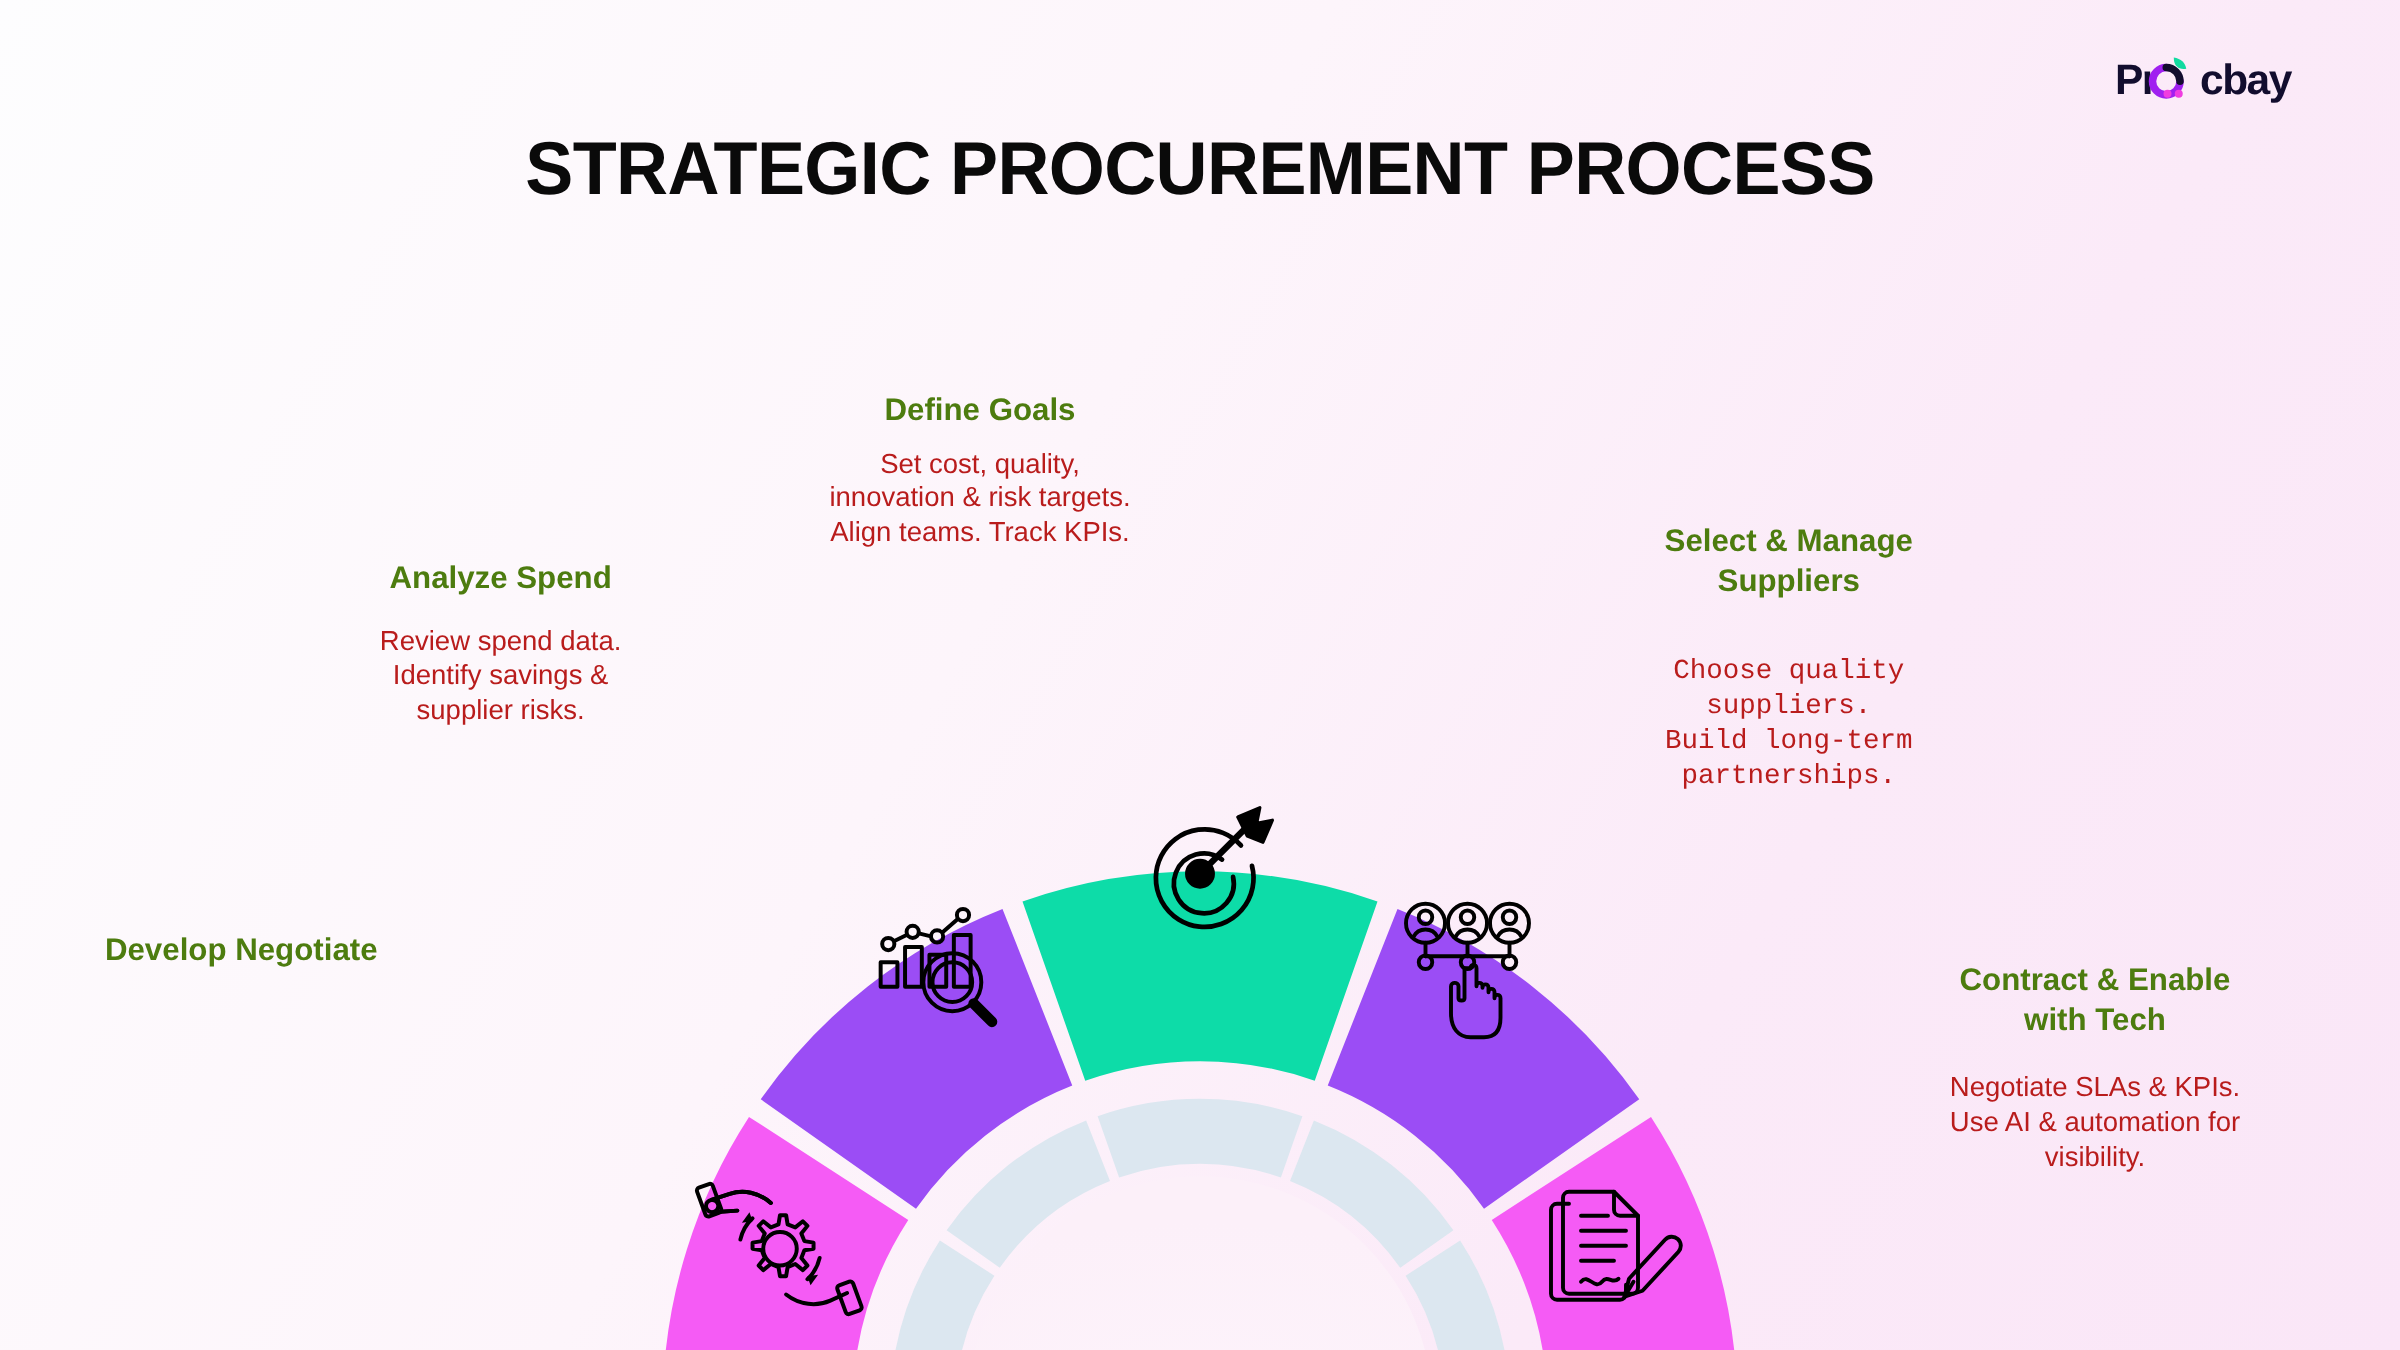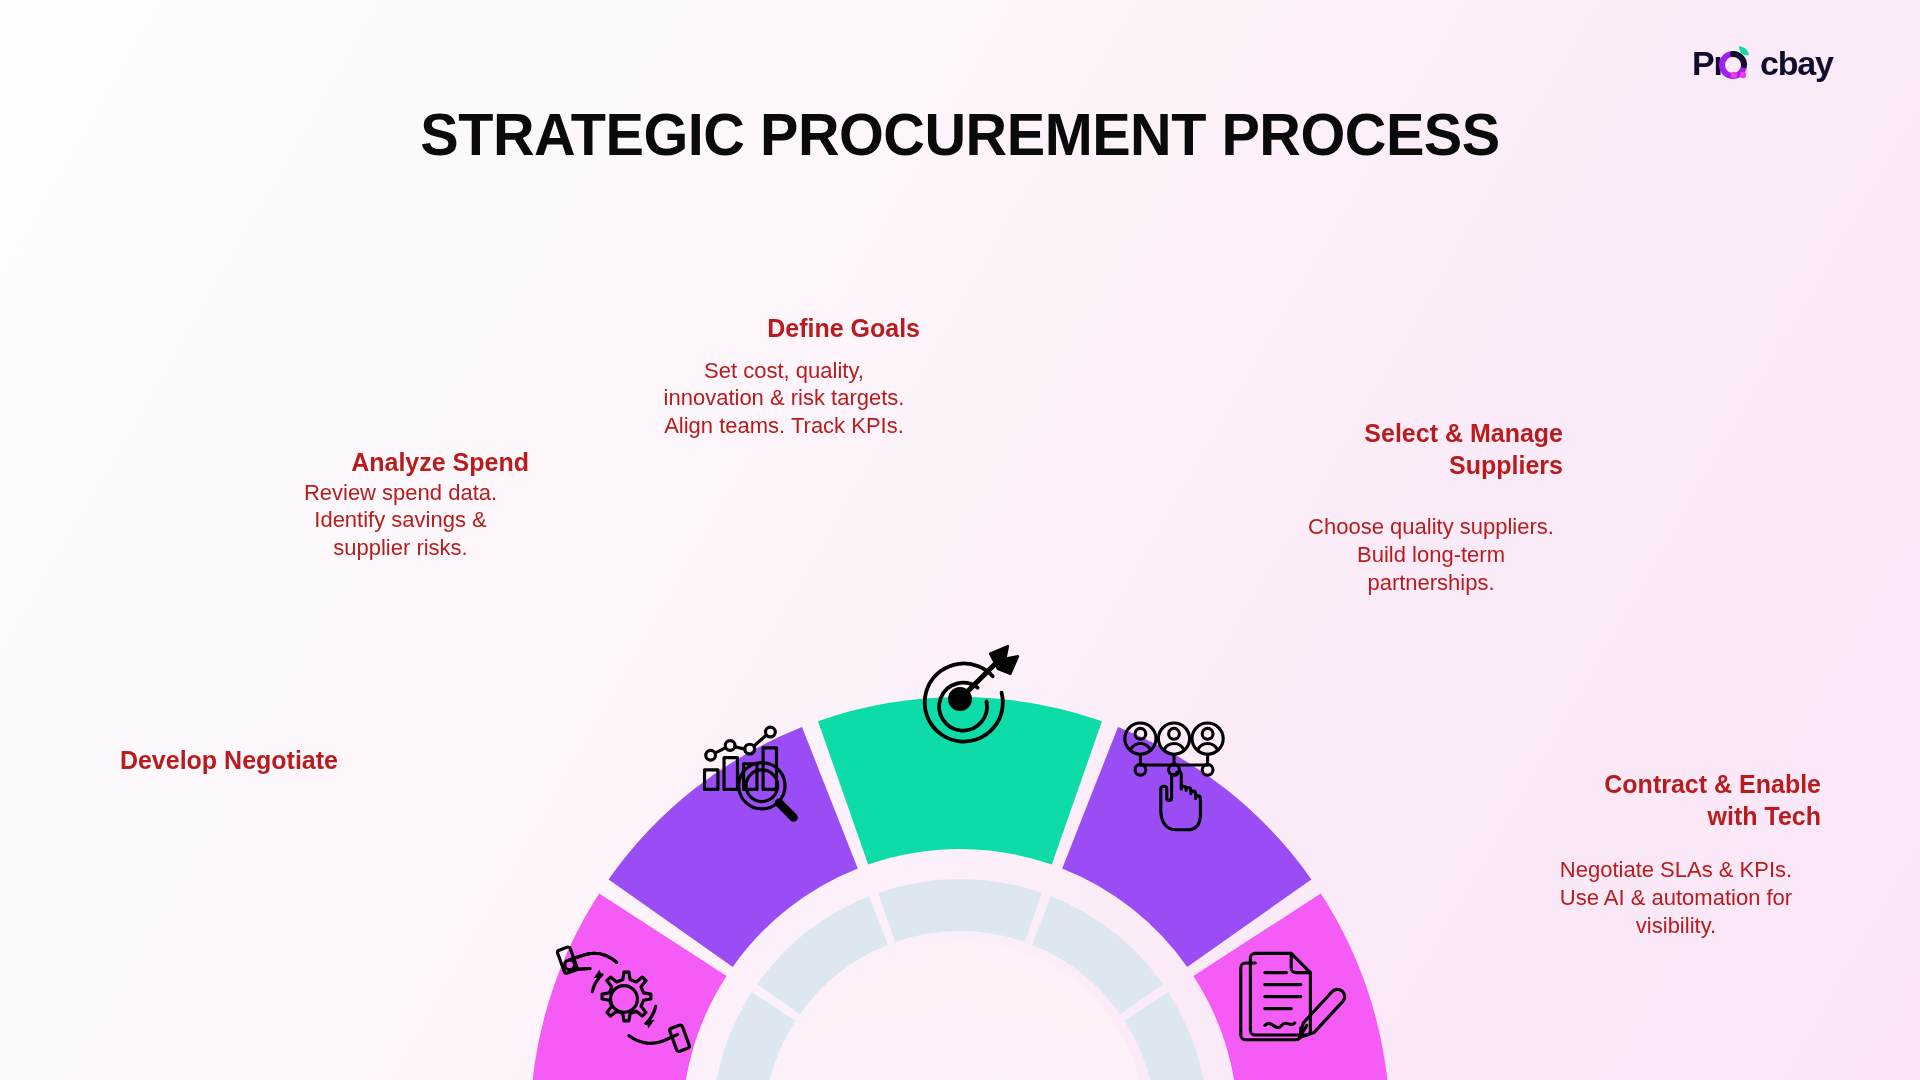--- a/index.html
+++ b/index.html
@@ -57,41 +57,40 @@
   
   .callout {
     position: absolute;
     text-align: center;
     color: #101010;
   }
   .callout .c-title {
     font-size: 25px;
     font-weight: 700;
     line-height: 1.26;
-    color: #b91c1c;
+    color: #4d7c0f;
     margin: 0;
-    text-align: right;
   }
   .callout .c-desc {
     font-size: 22px;
     font-weight: 400;
     line-height: 1.27;
     color: #b91c1c;
     margin: 14px 0 0 0;
     white-space: pre-line;
   }
 
   #callout-define-goals   { left: 648px;  top: 313px; width: 272px; }
   #callout-define-goals .c-desc { margin-top: 12px; }
 
   #callout-analyze-spend  { left: 272px;  top: 447px; width: 257px; }
-  #callout-analyze-spend .c-desc { margin-top: 0; }
+  #callout-analyze-spend .c-desc { margin-top: 20px; }
 
   #callout-select-manage  { left: 1299px; top: 418px; width: 264px; }
-  #callout-select-manage .c-desc { margin-top: 32px; }
+  #callout-select-manage .c-desc { margin-top: 42px; font-family: Liberation Mono, monospace; }
 
   #callout-develop-strategy { left: 48px;  top: 745px; width: 290px; }
   #callout-develop-strategy .c-desc { margin-top: 14px; }
 
   #callout-contract-tech  { left: 1531px; top: 745px; width: 290px; margin-top: 24px; }
   #callout-contract-tech .c-desc { margin-top: 24px; }
 </style>
 </head>
 <body>
 

